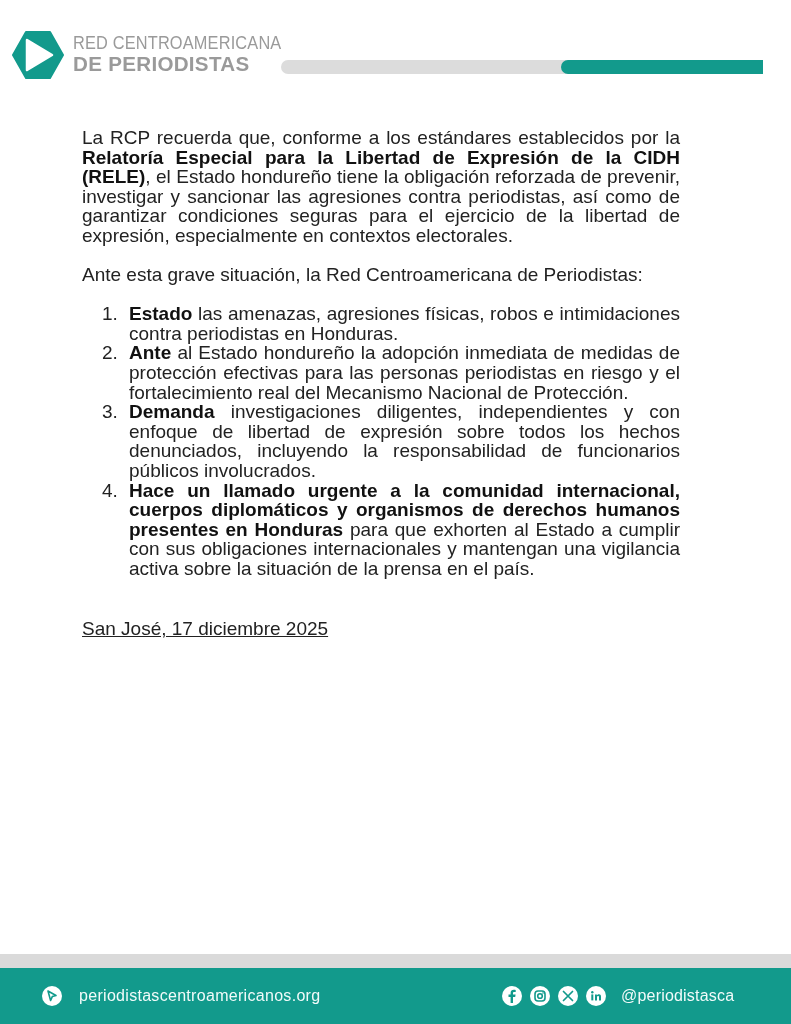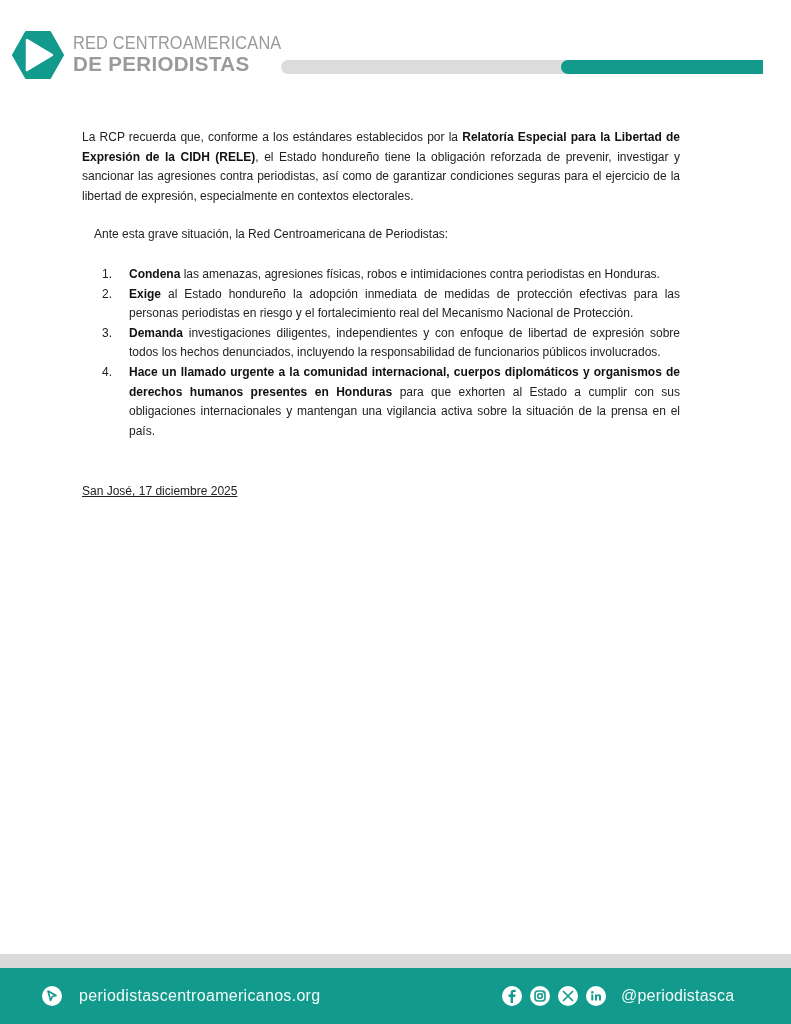--- a/index.html
+++ b/index.html
@@ -11,25 +11,25 @@
     .logo { position: absolute; left: 12px; top: 30px; width: 52px; height: 50px; }
     .logo svg { width: 52px; height: 50px; display: block; }
     .brand { position: absolute; left: 73px; top: 33px; line-height: 1; }
     .brand-top { font-family: "Liberation Sans Narrow", "Liberation Sans", sans-serif; font-size: 19px; color: #9a9a9a; letter-spacing: 0.2px; transform: scaleX(0.86); transform-origin: left center; white-space: nowrap; display: block; }
     .brand-bottom { font-family: "Liberation Sans", sans-serif; font-weight: 700; font-size: 21px; color: #9a9a9a; letter-spacing: 0.3px; transform: scaleX(0.98); transform-origin: left center; white-space: nowrap; display: block; margin-top: 1px; }
     .header-bar { position: absolute; left: 281px; top: 60px; width: 482px; height: 14px; }
     .bar-track { position: absolute; left: 0; top: 0; width: 100%; height: 100%; background: #dcdcdc; border-radius: 7px 0 0 7px; }
     .bar-fill { position: absolute; top: 0; right: 0; height: 100%; background: #129a8c; border-radius: 7px 0 0 7px; }
 
     
-    .content { position: absolute; left: 82px; top: 128px; width: 598px; font-size: 12px; line-height: 19.6px; color: #222; }
+    .content { position: absolute; left: 82px; top: 128px; width: 598px; font-size: 19px; line-height: 19.6px; color: #222; }
     .content p { text-align: justify; }
     .content b { font-weight: 700; color: #111; }
     .p1 { margin-bottom: 19px; }
-    .p2 { margin-bottom: 20px; margin-left: 12px; }
+    .p2 { margin-bottom: 20px; }
     ol.demands { list-style: none; margin-left: 20px; margin-bottom: 20px; }
     ol.demands li { position: relative; padding-left: 27px; text-align: justify; }
     ol.demands li .num { position: absolute; left: 0; top: 0; }
     .signoff { text-align: right; margin-top: 41px; text-decoration: underline; }
 
     
     .footer-gray { position: absolute; left: 0; top: 954px; width: 791px; height: 14px; background: #dadada; }
     .footer { position: absolute; left: 0; top: 968px; width: 791px; height: 56px; background: #129a8c; color: #ffffff; padding-left: 22px; }
     .footer .site { position: absolute; left: 42px; top: 18px; display: flex; align-items: center; }
     .footer .circle-icon { width: 20px; height: 20px; border-radius: 50%; background: #ffffff; display: flex; align-items: center; justify-content: center; }
@@ -58,22 +58,22 @@
     <div class="bar-fill" style="width:42%;"></div>
   </div>
 </header>
 
 <main class="content">
   <p class="p1"><span>La RCP recuerda que, conforme a los estándares establecidos por la </span><b>Relatoría Especial para la Libertad de Expresión de la CIDH (RELE)</b><span>, el Estado hondureño tiene la obligación reforzada de prevenir, investigar y sancionar las agresiones contra periodistas, así como de garantizar condiciones seguras para el ejercicio de la libertad de expresión, especialmente en contextos electorales.</span></p>
 
   <p class="p2">Ante esta grave situación, la Red Centroamericana de Periodistas:</p>
 
   <ol class="demands">
-    <li><span class="num">1.</span><b>Condena</b><span> las amenazas, agresiones físicas, robos e intimidaciones contra periodistas en Honduras.</span></li>
-    <li><span class="num">2.</span><b>Exige</b><span> al Estado hondureño la adopción inmediata de medidas de protección efectivas para las personas periodistas en riesgo y el fortalecimiento real del Mecanismo Nacional de Protección.</span></li>
+    <li><span class="num">1.</span><b>Estado</b><span> las amenazas, agresiones físicas, robos e intimidaciones contra periodistas en Honduras.</span></li>
+    <li><span class="num">2.</span><b>Ante</b><span> al Estado hondureño la adopción inmediata de medidas de protección efectivas para las personas periodistas en riesgo y el fortalecimiento real del Mecanismo Nacional de Protección.</span></li>
     <li><span class="num">3.</span><b>Demanda</b><span> investigaciones diligentes, independientes y con enfoque de libertad de expresión sobre todos los hechos denunciados, incluyendo la responsabilidad de funcionarios públicos involucrados.</span></li>
     <li><span class="num">4.</span><b>Hace un llamado urgente a la comunidad internacional, cuerpos diplomáticos y organismos de derechos humanos presentes en Honduras</b><span> para que exhorten al Estado a cumplir con sus obligaciones internacionales y mantengan una vigilancia activa sobre la situación de la prensa en el país.</span></li>
   </ol>
 
 
   <p class="signoff">San José, 17 diciembre 2025</p>
 </main>
 
 <div class="footer-gray"></div>
 <footer class="footer">

